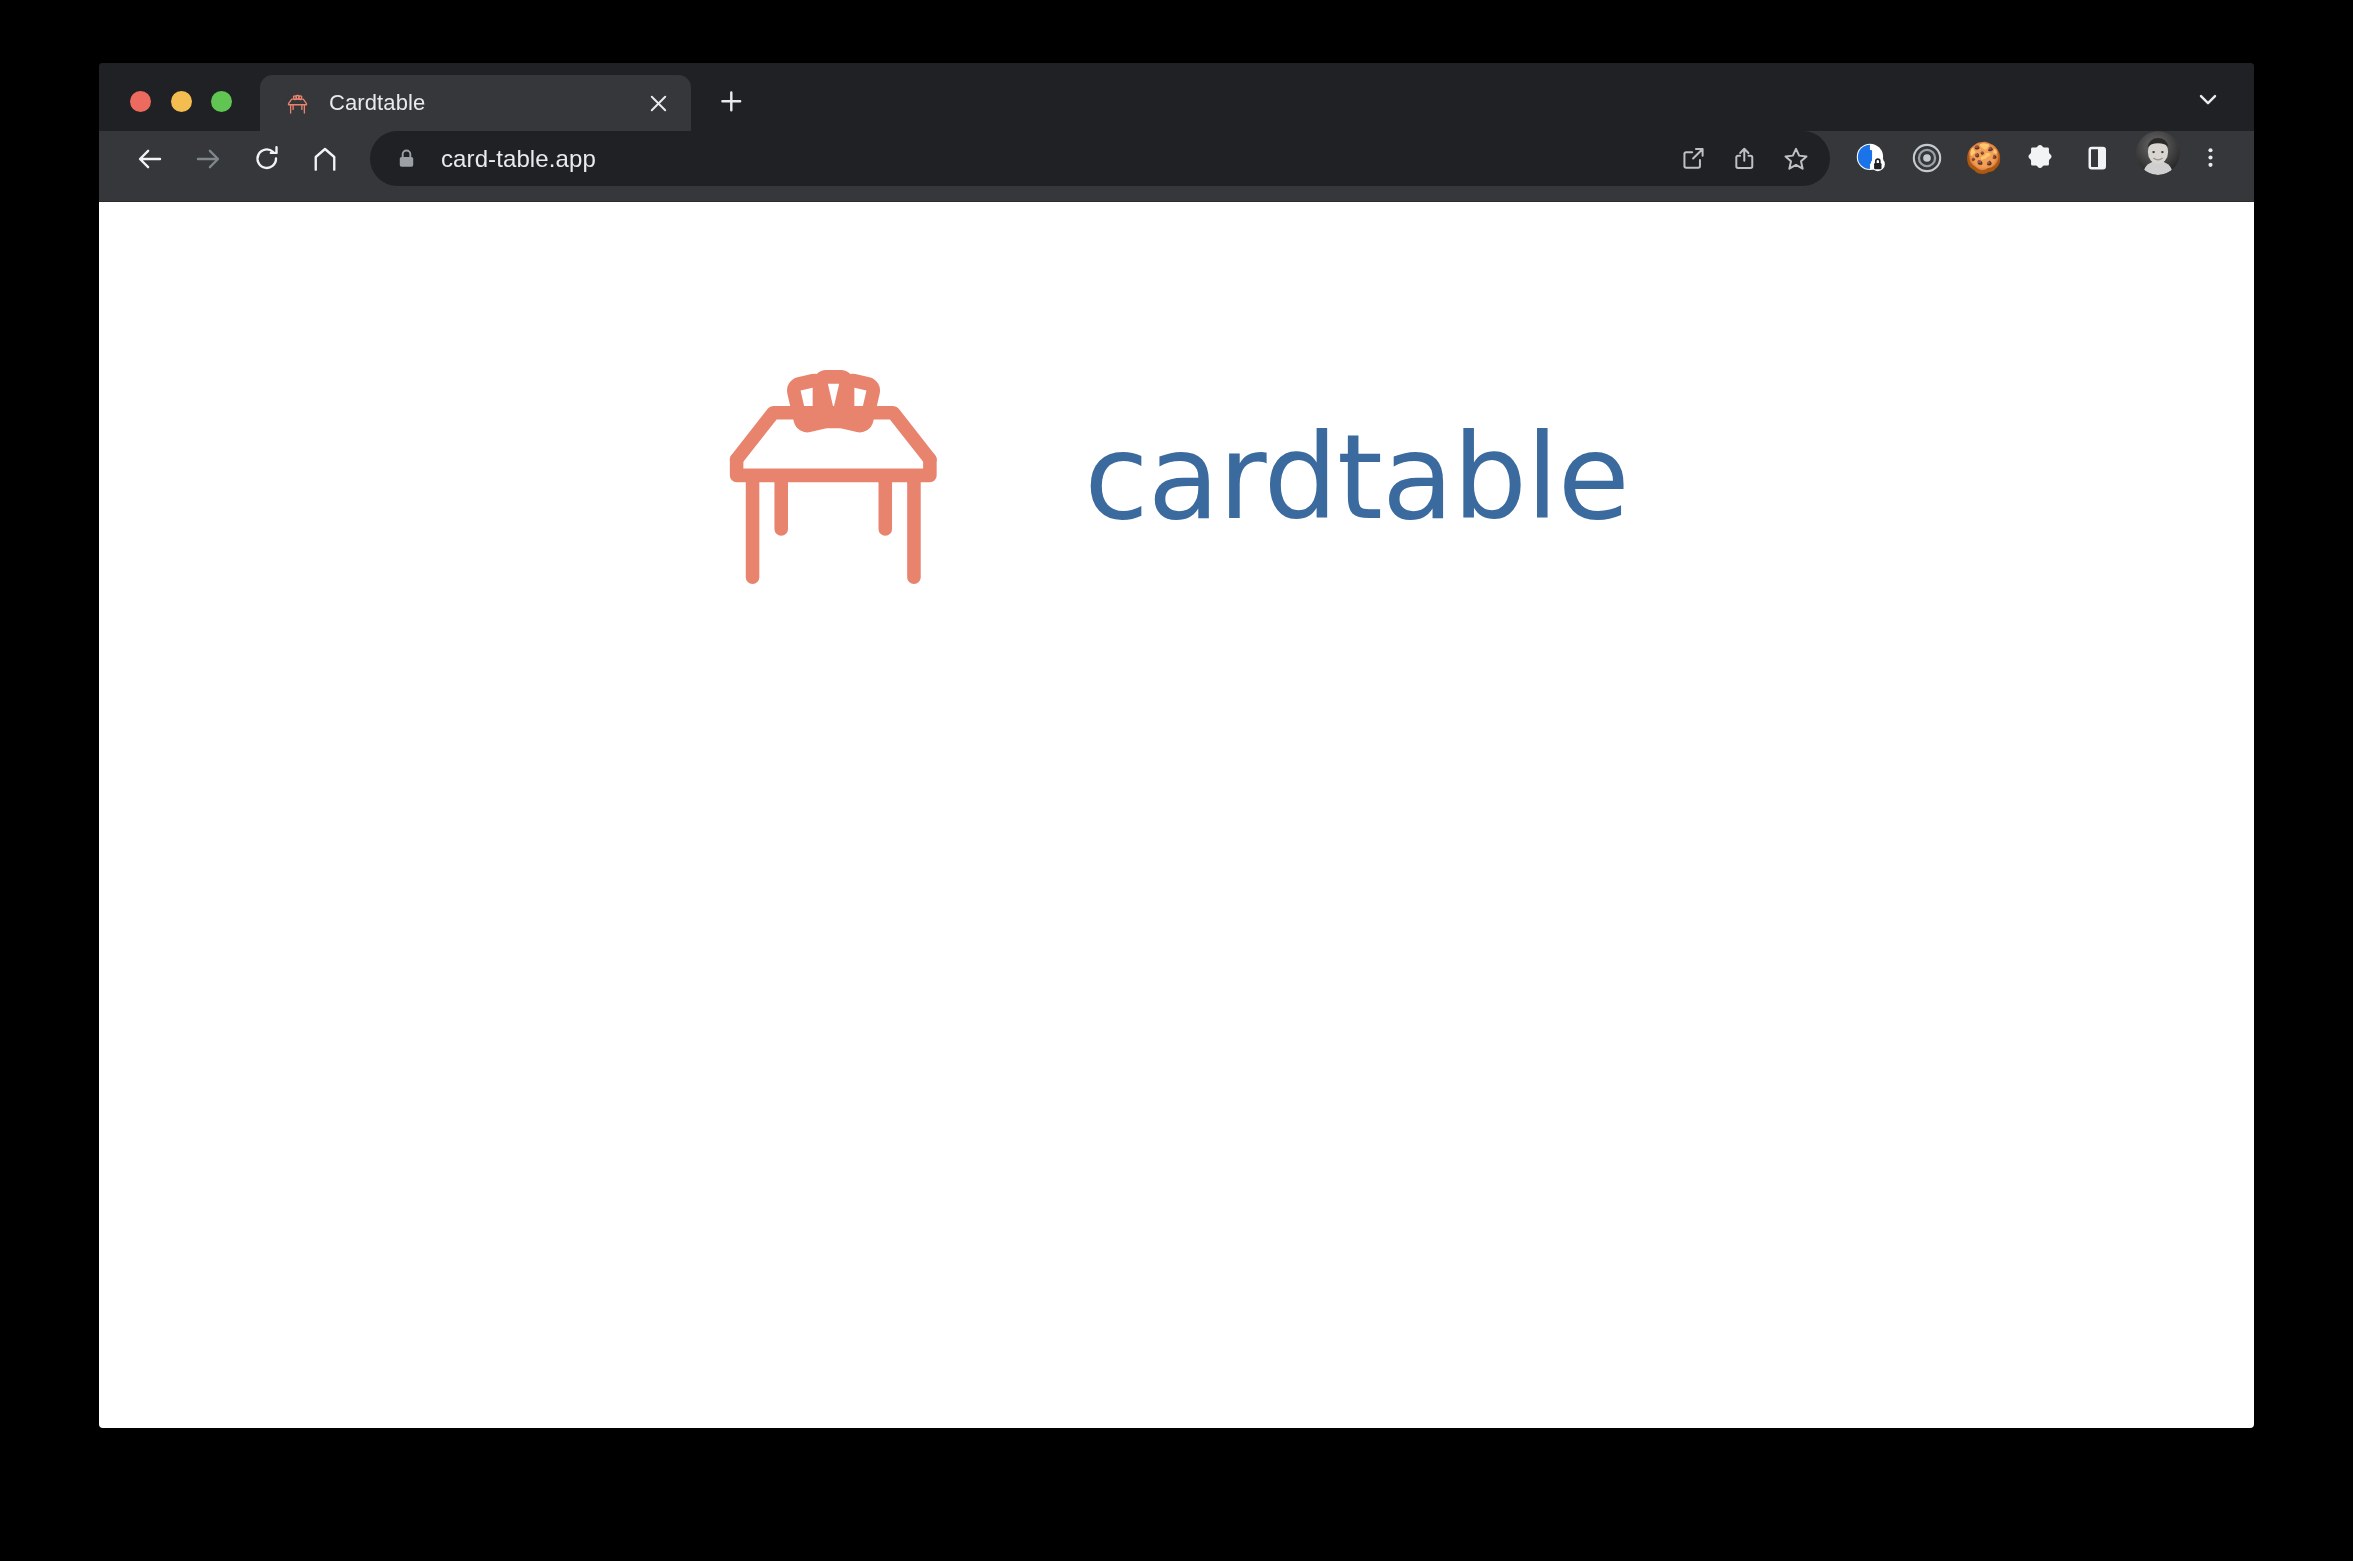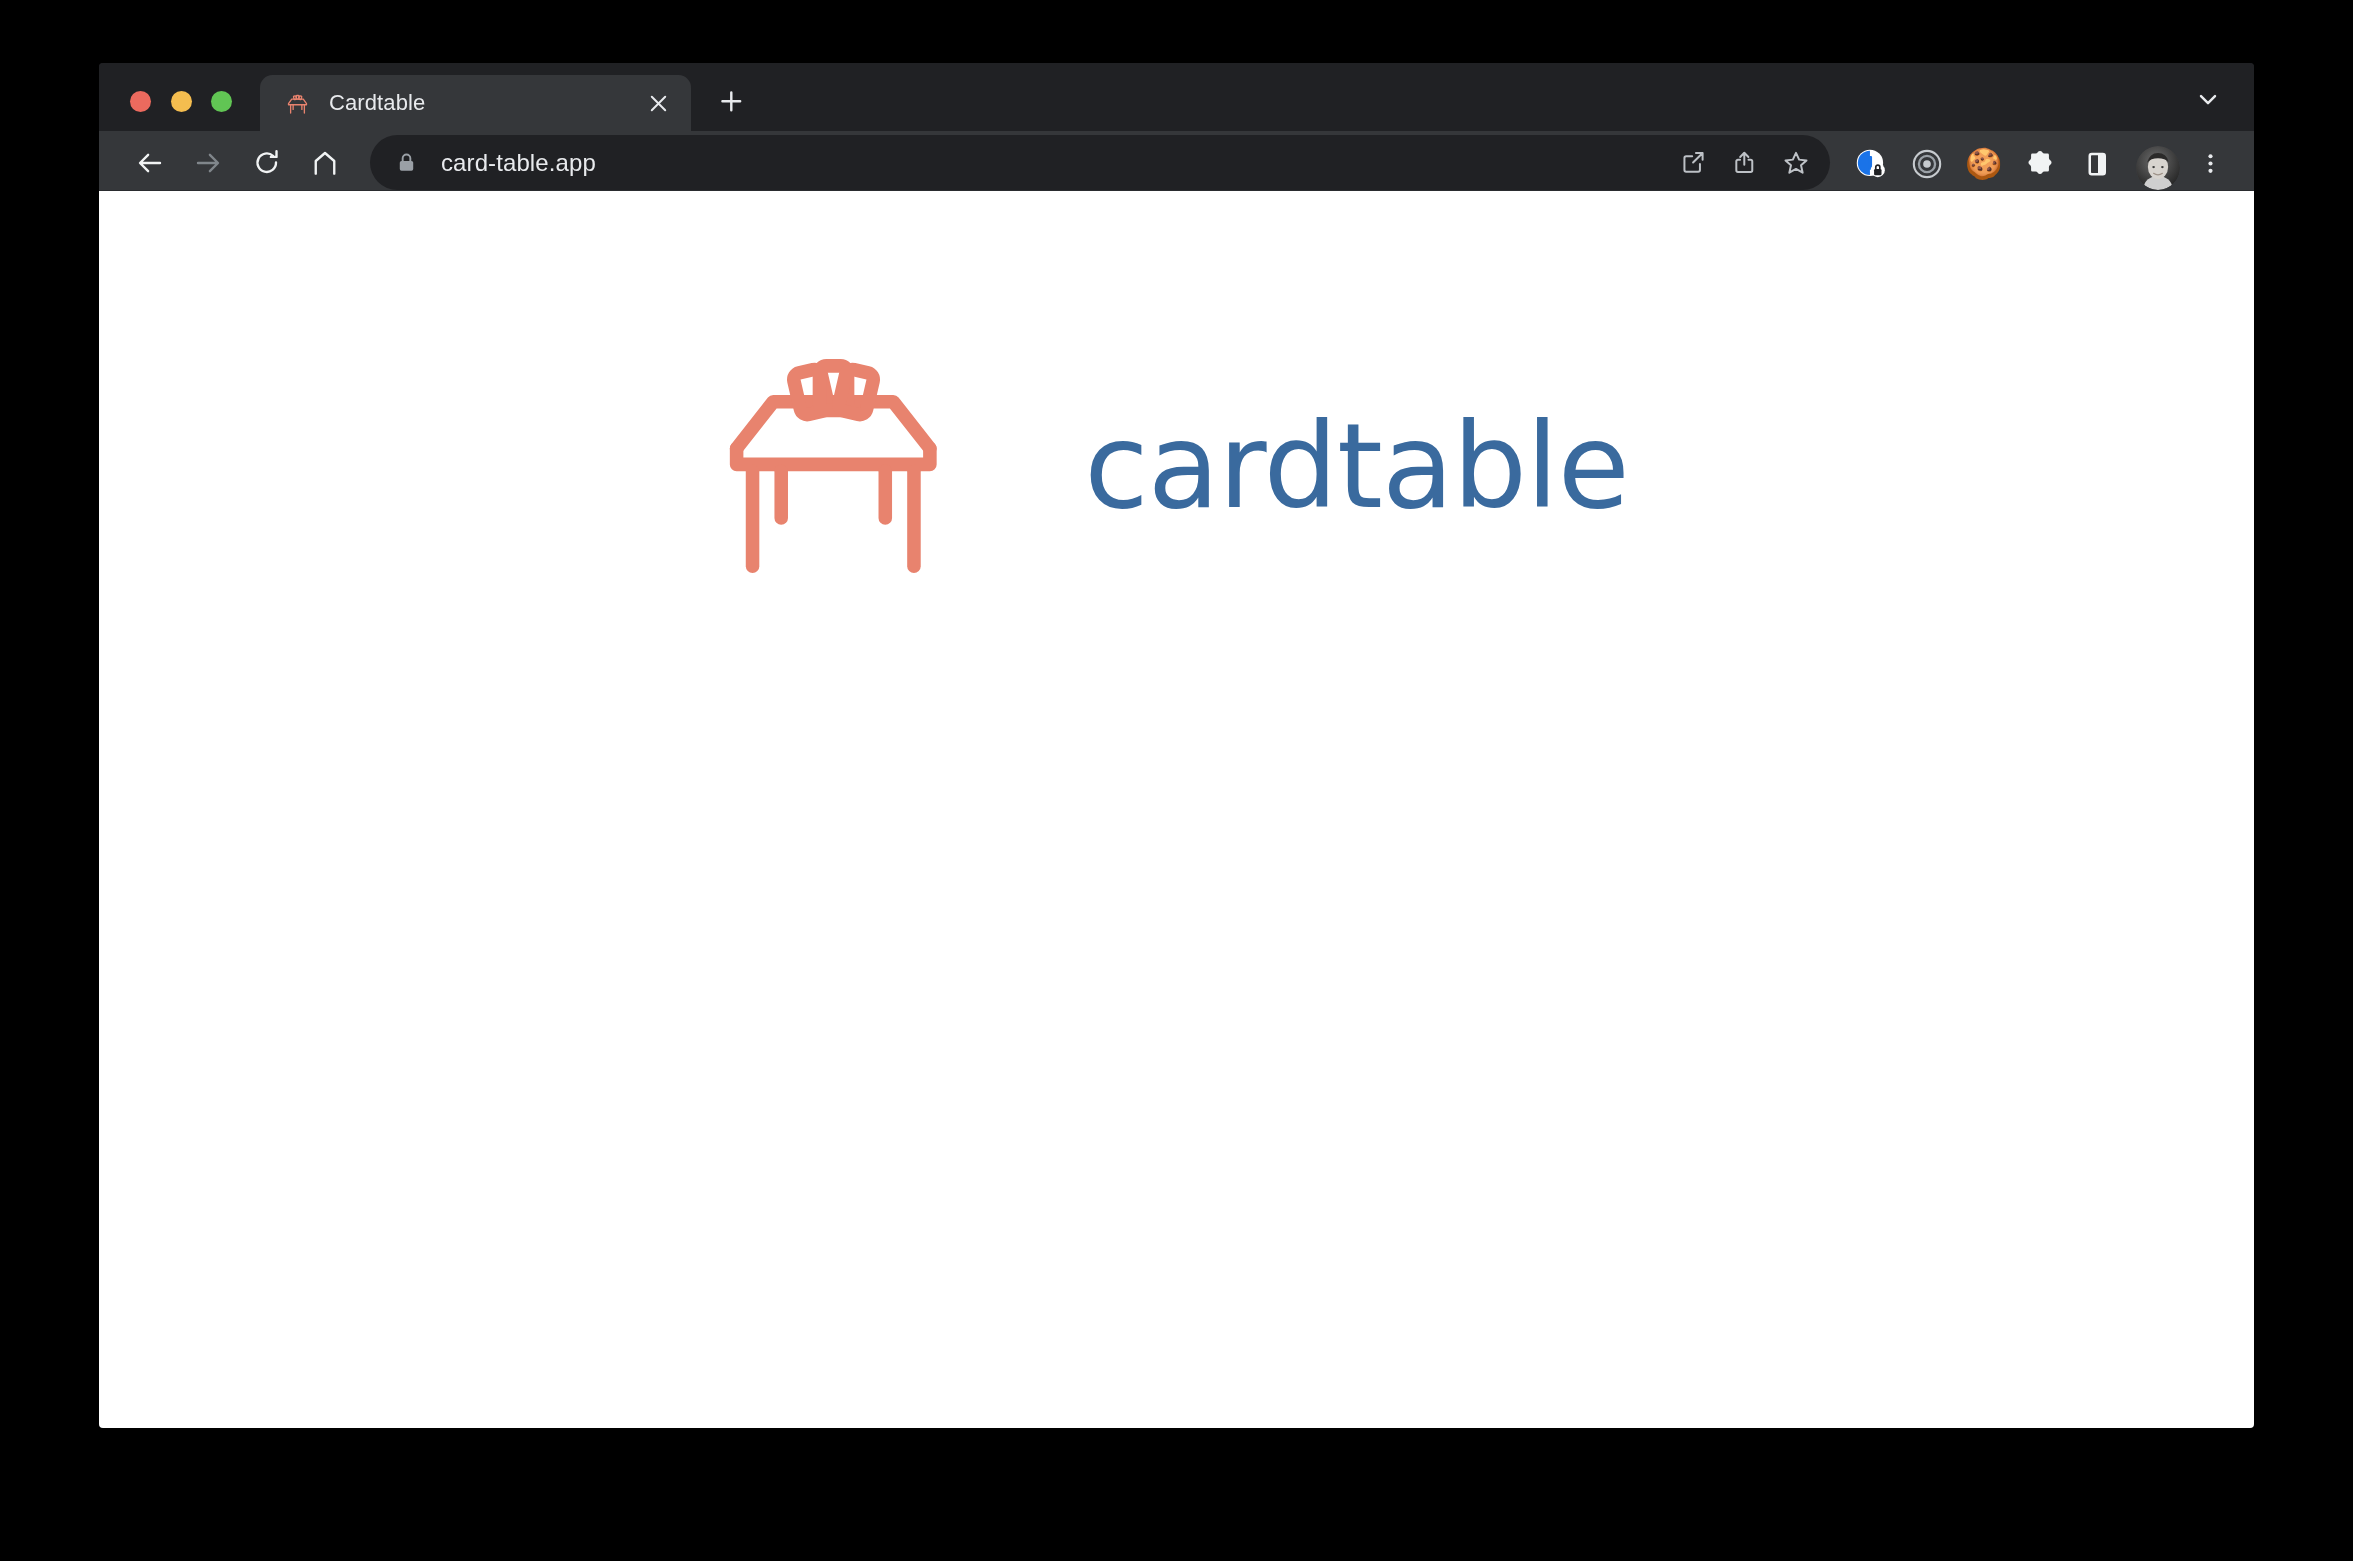--- a/index.html
+++ b/index.html
@@ -111,25 +111,25 @@
     width: 50px;
     height: 43px;
     display: flex;
     align-items: center;
     justify-content: center;
     border-radius: 7px;
   }
 
   
   .toolbar {
-    height: 60px;
+    height: 71px;
     background: #35373A;
     flex: none;
     display: flex;
-    align-items: flex-end;
+    align-items: flex-start;
     padding: 0 19.5px 0 23px;
     box-sizing: border-box;
     border-bottom: 1.8px solid #2A2C2F;
   }
   .nav-btn {
     width: 55px;
     height: 55px;
     flex: none;
     display: flex;
     align-items: center;

